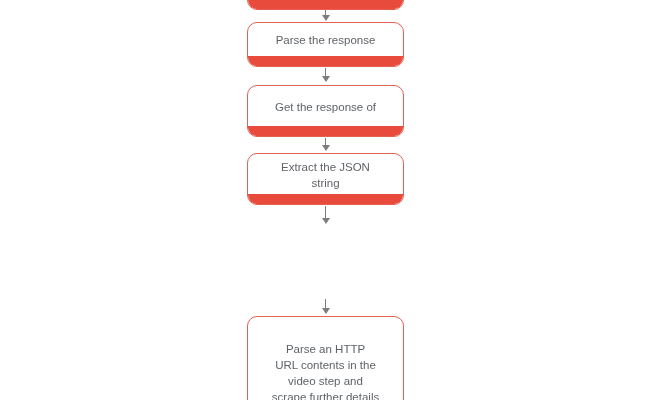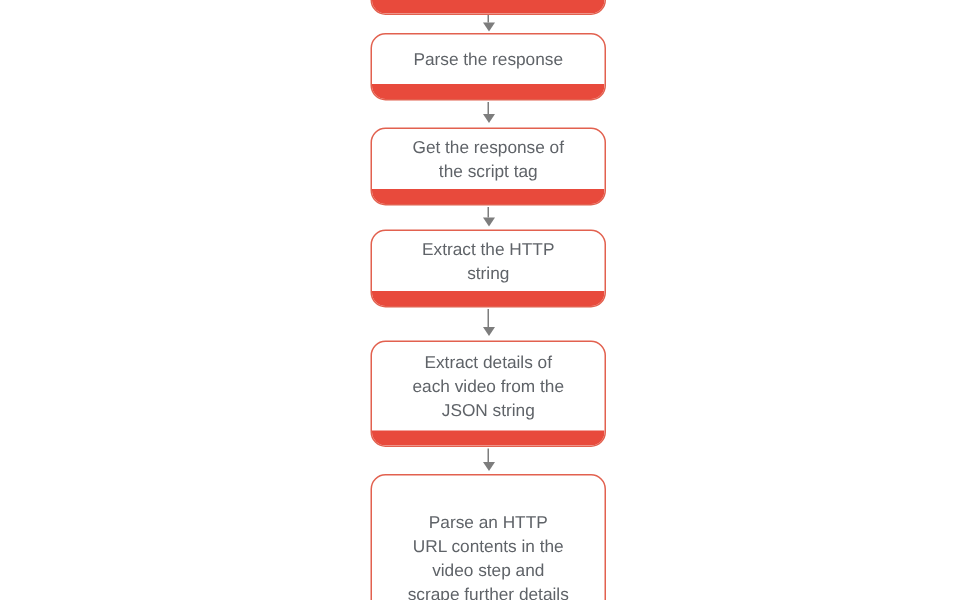--- a/index.html
+++ b/index.html
@@ -102,51 +102,42 @@
   </div>
 
   <div class="arrow a1">
     <div class="shaft"></div>
     <div class="head"></div>
   </div>
 
   <div class="node n2">
     <div class="node-body">
       <div class="line">Get the response of</div>
-      <div class="line">the script tag</div>
     </div>
     <div class="node-bar"></div>
   </div>
 
   <div class="arrow a2">
     <div class="shaft"></div>
     <div class="head"></div>
   </div>
 
   <div class="node n3">
     <div class="node-body">
-      <div class="line">Extract the HTTP</div>
+      <div class="line">Extract the JSON</div>
       <div class="line">string</div>
     </div>
     <div class="node-bar"></div>
   </div>
 
   <div class="arrow a3">
     <div class="shaft"></div>
     <div class="head"></div>
   </div>
 
-  <div class="node n4">
-    <div class="node-body">
-      <div class="line">Extract details of</div>
-      <div class="line">each video from the</div>
-      <div class="line">JSON string</div>
-    </div>
-    <div class="node-bar"></div>
-  </div>
 
   <div class="arrow a4">
     <div class="shaft"></div>
     <div class="head"></div>
   </div>
 
   <div class="node n5">
     <div class="node-body">
       <div class="line">Parse an HTTP</div>
       <div class="line">URL contents in the</div>

